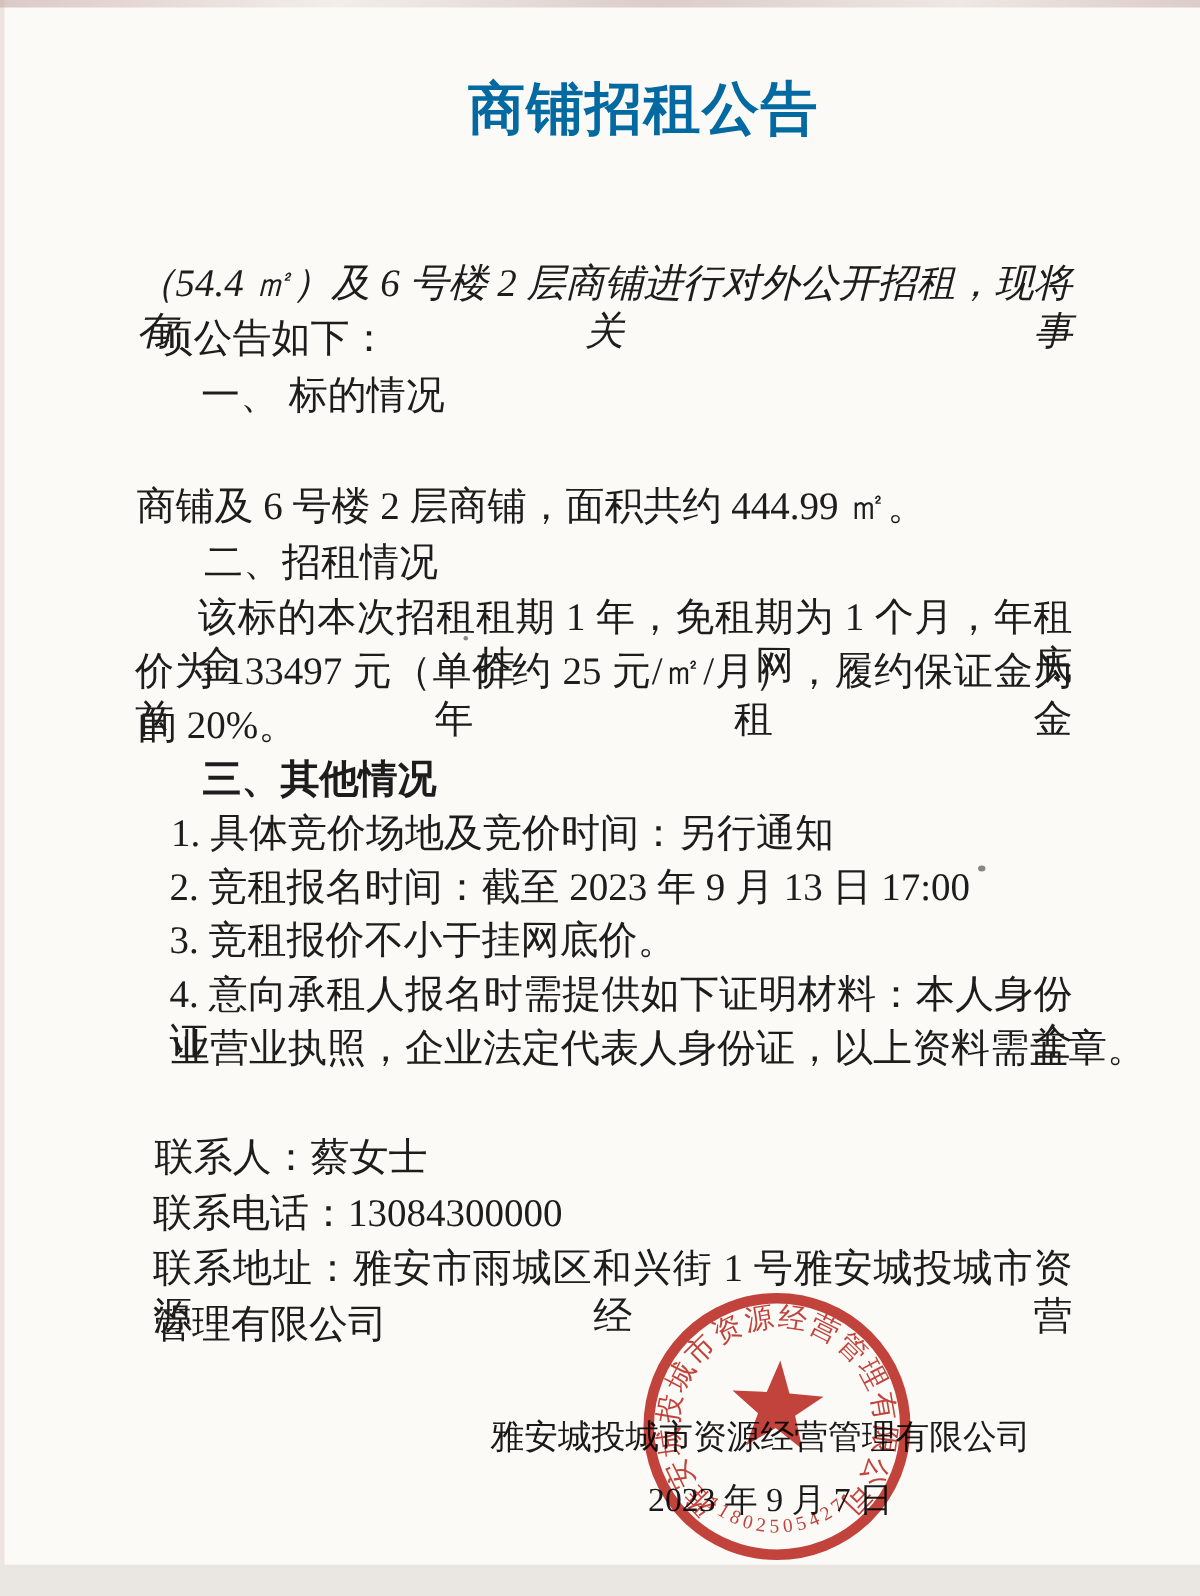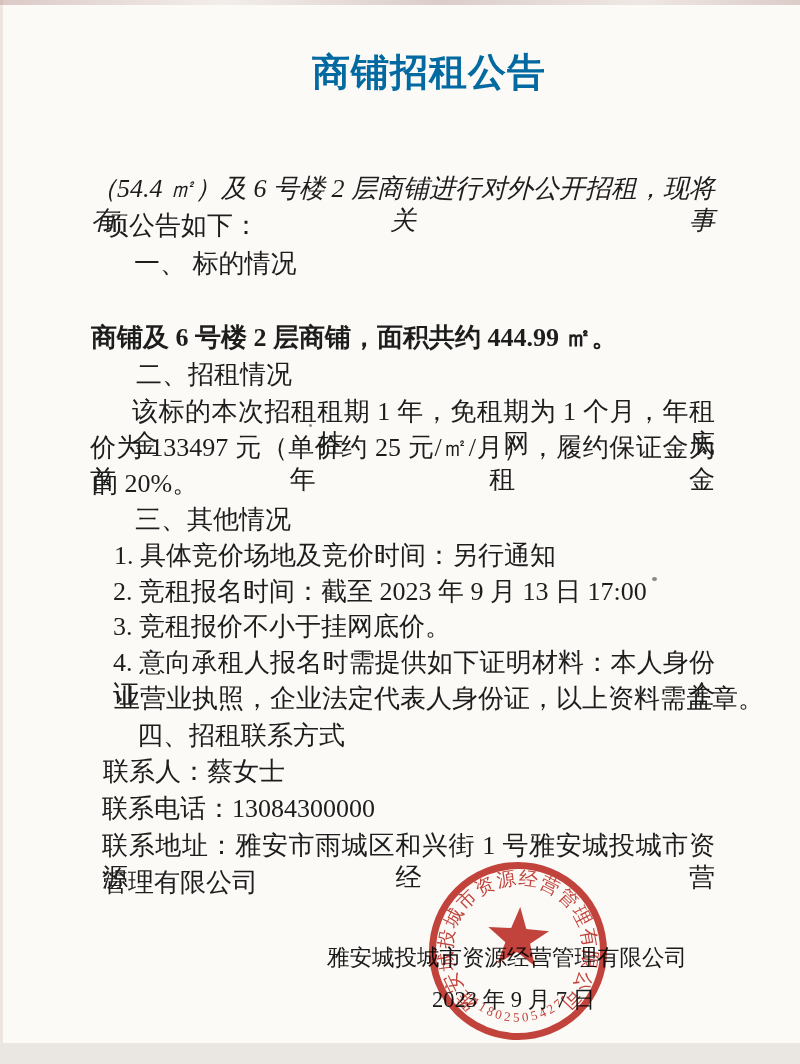--- a/index.html
+++ b/index.html
@@ -67,35 +67,34 @@
   <div class="scan-top"></div>
   <div class="scan-left"></div>
   <div class="scan-bottom"></div>
 
   <div class="doc-title">商铺招租公告</div>
 
   <div class="line just" style="top:173px; left:91px; width:624px;font-style:italic;">（54.4 ㎡）及 6 号楼 2 层商铺进行对外公开招租，现将有关事</div>
   <div class="line" style="top:210px; left:103px;">项公告如下：</div>
 
   <div class="line" style="top:248px; left:134px;">一、 标的情况</div>
-  <div class="line" style="top:322px; left:91px;font-weight:bold;">商铺及 6 号楼 2 层商铺，面积共约 444.99 ㎡。</div>
+  <div class="line" style="top:322px; left:91px;">商铺及 6 号楼 2 层商铺，面积共约 444.99 ㎡。</div>
 
   <div class="line" style="top:359px; left:136px;">二、招租情况</div>
   <div class="line just" style="top:396px; left:132px; width:583px;">该标的本次招租租期 1 年，免租期为 1 个月，年租金挂网底</div>
   <div class="line just" style="top:432px; left:90px; width:625px;">价为 133497 元（单价约 25 元/㎡/月），履约保证金为首年租金</div>
   <div class="line" style="top:468px; left:92px;">的 20%。</div>
 
-  <div class="line" style="top:504px; left:135px;">三、其他情况</div>
+  <div class="line" style="top:504px; left:135px;font-weight:bold;">三、其他情况</div>
   <div class="line" style="top:540px; left:114px;">1. 具体竞价场地及竞价时间：另行通知</div>
   <div class="line" style="top:576px; left:113px;">2. 竞租报名时间：截至 2023 年 9 月 13 日 17:00</div>
   <div class="line" style="top:611px; left:113px;">3. 竞租报价不小于挂网底价。</div>
   <div class="line just" style="top:647px; left:113px; width:602px;">4. 意向承租人报名时需提供如下证明材料：本人身份证，企</div>
   <div class="line" style="top:683px; left:114px;">业营业执照，企业法定代表人身份证，以上资料需盖章。</div>
 
-  <div class="line" style="top:720px; left:137px;">四、招租联系方式</div>
   <div class="line" style="top:756px; left:103px;">联系人：蔡女士</div>
   <div class="line" style="top:793px; left:102px;">联系电话：13084300000</div>
   <div class="line just" style="top:830px; left:102px; width:613px;">联系地址：雅安市雨城区和兴街 1 号雅安城投城市资源经营</div>
   <div class="line" style="top:867px; left:102px;">管理有限公司</div>
 
   <div class="sig" style="top:944px; left:327px;">雅安城投城市资源经营管理有限公司</div>
   <div class="sig" style="top:986px; left:432px;">2023 年 9 月 7 日</div>
 
   <div class="speck" style="left:652px; top:577px; width:5px; height:4px;"></div>
   <div class="speck" style="left:309px; top:424px; width:3px; height:3px;"></div>

